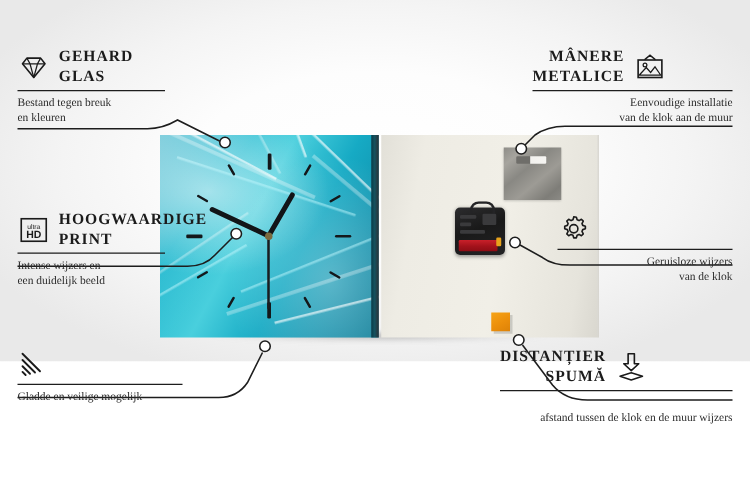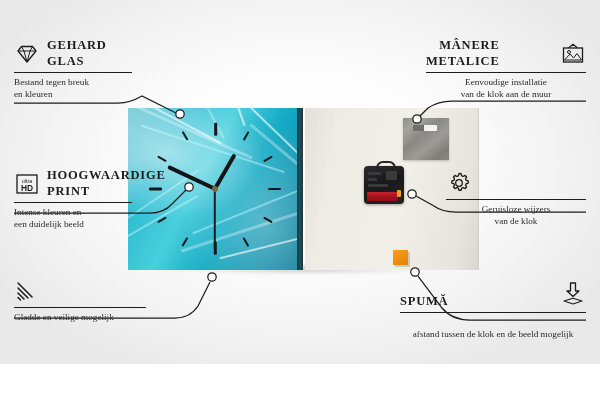--- a/index.html
+++ b/index.html
@@ -3,49 +3,49 @@
 <meta charset="utf-8">
 <style>
   html,body{margin:0;padding:0;}
   body{
     width:600px;height:400px;overflow:hidden;
     font-family:"Liberation Serif", serif;
     background:#ffffff;
     position:relative;
   }
   #stage{
-    position:absolute;inset:0;width:600px;height:364px;
+    position:absolute;inset:0;width:600px;height:289px;
     background:
       radial-gradient(ellipse 58% 62% at 50% 46%, #ffffff 0%, #fdfdfd 42%, #f4f4f4 72%, #e9e9e9 100%);
   }
   
   .feat{position:absolute;}
   .feat .head{display:flex;align-items:center;gap:7px;}
-  .feat.right .head{justify-content:space-between;}
+  .feat.right .head{justify-content:flex-start;}
   .feat .titles{
     font-family:"Liberation Serif", serif;
     font-weight:700;
     font-size:12.5px;
     letter-spacing:.8px;
     color:#1b1b1b;
     line-height:1.25;
     text-transform:uppercase;
   }
   .feat.right .titles{text-align:right;}
   .feat .rule{
     height:1px;background:#1d1d1d;margin-top:3px;width:100%;
   }
   .feat .sub{
     font-family:"Liberation Serif", serif;
     font-size:9.2px;
     color:#2b2b2b;
     line-height:1.32;
     margin-top:3px;
   }
-  .feat.right .sub{text-align:center;}
+  .feat.right .sub{text-align:right;}
   .ico{width:26px;height:26px;flex:0 0 26px;display:block;}
   .ico svg{display:block;width:26px;height:26px;}
 
   
   #f-glas {left:14px;  top:38px;  width:118px;}
   #f-print{left:14px;  top:168px; width:118px;}
   #f-rand {left:14px;  top:278px; width:132px;}
   
   #f-manere {right:14px; top:38px;  width:160px;}
   #f-mecanism{right:14px; top:170px; width:140px;}
@@ -240,21 +240,21 @@
           <text x="13" y="19.6" font-family="Liberation Sans, sans-serif" font-size="8.4" font-weight="bold" text-anchor="middle" fill="#1b1b1b">HD</text>
         </svg>
       </span>
       <span class="titles">
         <span>HOOGWAARDIGE</span><br>
         <span>PRINT</span>
       </span>
     </div>
     <div class="rule"></div>
     <div class="sub">
-      <span>Intense kleuren en</span><br>
+      <span>Intense wijzers en</span><br>
       <span>een duidelijk beeld</span>
     </div>
   </div>
 
   <div class="feat left" id="f-rand">
     <div class="head">
       <span class="ico">
         <svg viewBox="0 0 26 26">
           <path d="M4 5 L18 19 M4 10 L14 20 M4 15 L10 21 M4 19.5 L6.5 22" fill="none" stroke="#1b1b1b" stroke-width="1.5" stroke-linecap="round"></path>
         </svg>
@@ -300,30 +300,30 @@
     <div class="rule"></div>
     <div class="sub">
       <span>Geruisloze wijzers</span><br>
       <span>van de klok</span>
     </div>
   </div>
 
   <div class="feat right" id="f-distant">
     <div class="head">
       <span class="titles">
-        <br>
+        <span>DISTANȚIER</span><br>
         <span>SPUMĂ</span>
       </span>
       <span class="ico">
         <svg viewBox="0 0 26 26">
           <path d="M10.5 2 H15.5 V10 H19 L13 15.5 L7 10 H10.5 Z" fill="none" stroke="#1b1b1b" stroke-width="1.3" stroke-linejoin="round"></path>
           <path d="M13 17.2 L22 20 L13 23 L4 20 Z" fill="none" stroke="#1b1b1b" stroke-width="1.2" stroke-linejoin="round"></path>
         </svg>
       </span>
     </div>
     <div class="rule"></div>
     <div class="sub">
       <br>
-      <span>afstand tussen de klok en de beeld mogelijk</span>
+      <span>afstand tussen de klok en de muur wijzers</span>
     </div>
   </div>
 
 </div>
 
 </body></html>

